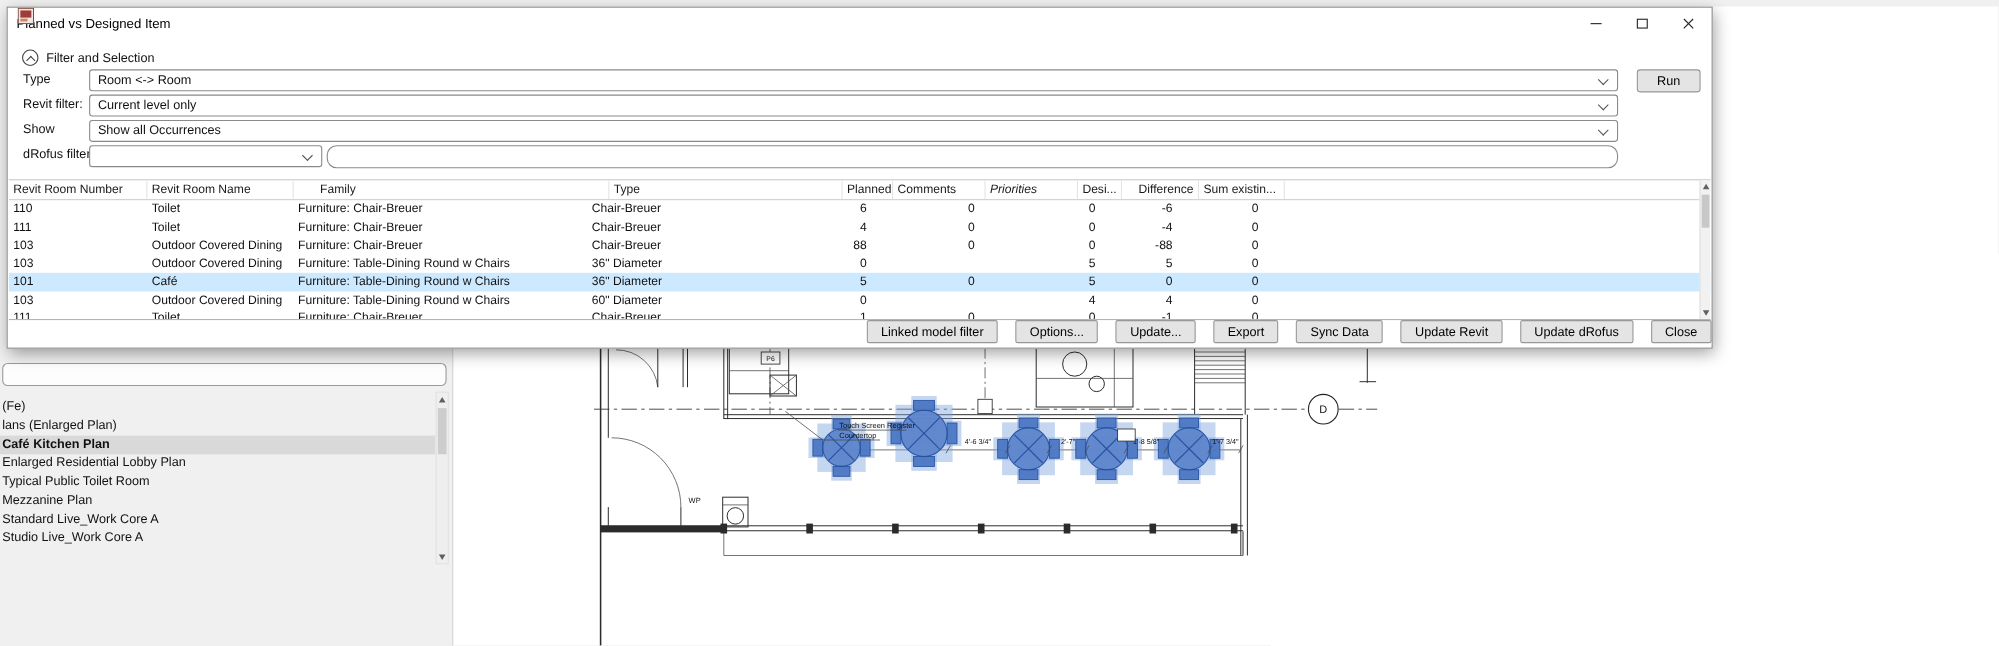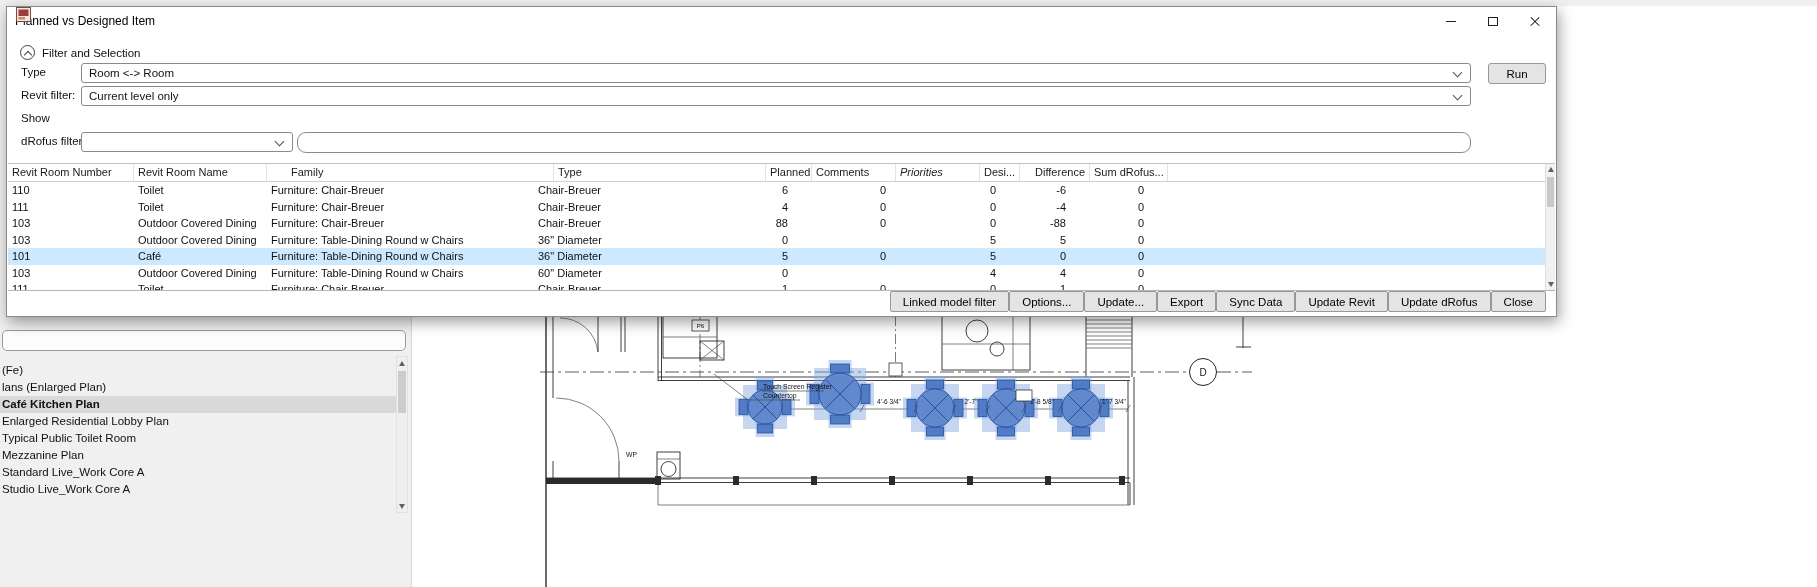--- a/index.html
+++ b/index.html
@@ -76,21 +76,21 @@
   .hcell.r{text-align:right}
   .trow{display:flex;height:16.5px;align-items:center}
   .trow.sel{background:#cde9ff}
   .tcell{font-size:11px;color:#111;padding:0 4px;white-space:nowrap;overflow:hidden;flex:0 0 auto}
   .tcell.r{text-align:right}
   .gsb{position:absolute;right:0;top:0;bottom:0;width:10px;background:#f1f1f1;border-left:1px solid #e0e0e0}
   .gsb .btn-a{height:11px;display:flex;align-items:center;justify-content:center}
   .gsb .thumb{position:absolute;left:1px;right:1px;top:13px;height:30px;background:#c8c8c8}
   .gsb .btn-b{position:absolute;bottom:0;left:0;right:0;height:11px;display:flex;align-items:center;justify-content:center}
 
-  .footer{position:absolute;right:10px;bottom:4px;display:flex;gap:0}
+  .footer{position:absolute;right:0;bottom:4px;display:flex;gap:16px}
   .fbtn{height:21px;padding:0 12px;font-size:11.5px;background:#e4e4e4;border:1px solid #989898;
     border-radius:2px;font-family:"Liberation Sans",sans-serif;white-space:nowrap}
 </style>
 </head>
 <body>
 
 <div class="stage">
 
   <div class="canvas">
     <svg id="plan-svg" width="1817" height="587" viewBox="0 0 1817 587">
@@ -284,40 +284,44 @@
     </div>
     <button class="run-btn">Run</button>
 
     <span class="form-label" style="top:82px">Revit filter:</span>
     <div class="combo" style="top:79px">
       <span>Current level only</span>
       <span class="chev"></span>
     </div>
 
     <span class="form-label" style="top:105px">Show</span>
+    <div class="combo" style="top:102px">
+      <span>Show all Occurrences</span>
+      <span class="chev"></span>
+    </div>
 
     <span class="form-label" style="top:128px">dRofus filter:</span>
     <div class="combo small" style="top:125px">
       <span></span>
       <span class="chev"></span>
     </div>
     <input class="text-input" type="text" value="" style="">
 
     <div class="grid">
       <div class="ghead">
           <div class="hcell" style="width: 126px;">Revit Room Number</div>
           <div class="hcell" style="width: 133px;">Revit Room Name</div>
           <div class="hcell" style="width: 267px; margin-left: 20px;">Family</div>
           <div class="hcell" style="width: 212px;">Type</div>
           <div class="hcell r" style="width: 46px;">Planned</div>
           <div class="hcell" style="width: 84px;">Comments</div>
           <div class="hcell" style="width: 84px; font-style: italic;">Priorities</div>
           <div class="hcell r" style="width: 40px;">Desi...</div>
           <div class="hcell r" style="width: 70px;">Difference</div>
-          <div class="hcell" style="width: 78px;">Sum dRofus...</div>
+          <div class="hcell" style="width: 78px;">Sum existin...</div>
         </div>
       <div>
           <div class="trow">
             <div class="tcell" style="width: 126px;">110</div>
             <div class="tcell" style="width: 133px;">Toilet</div>
             <div class="tcell" style="width: 267px;">Furniture: Chair-Breuer</div>
             <div class="tcell" style="width: 212px;">Chair-Breuer</div>
             <div class="tcell r" style="width: 46px;">6</div>
             <div class="tcell" style="width: 84px;"></div>
             <div class="tcell" style="width: 84px;">0</div>

